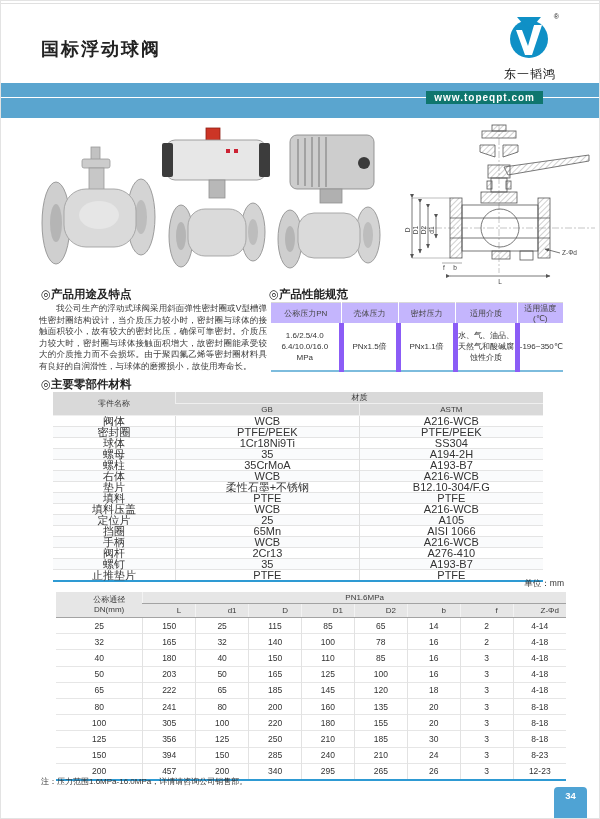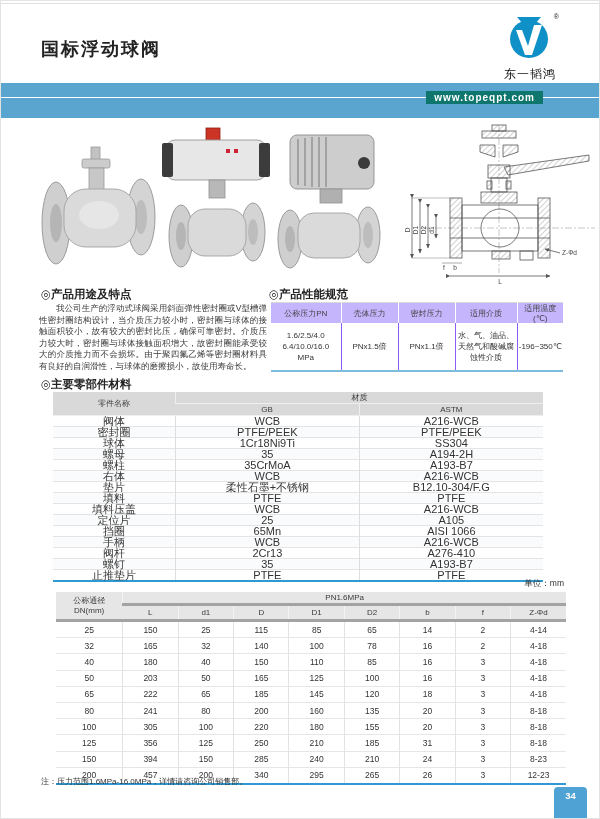--- a/index.html
+++ b/index.html
@@ -32,31 +32,31 @@
     position:absolute;left:38px;top:302px;width:228px;font-size:8.5px;line-height:11.6px;
     color:#3a3a3a;text-align:justify;text-indent:2em;margin:0;
   }
   
   table{border-collapse:collapse;table-layout:fixed;}
   th,td{font-weight:normal;text-align:center;vertical-align:middle;padding:0;}
   
   .perf{position:absolute;left:270px;top:301px;width:292px;border-top:1px solid #d9d9d9;border-bottom:2px solid #7dbcdd;}
   .perf th{background:#c4b5fd;font-size:8px;color:#444;height:13px;border-left:1px solid #fff;}
   .perf th:first-child{border-left:none;}
-  .perf td{font-size:8px;color:#333;height:47px;white-space:pre-line;border-left:1px solid #8b5cf6;line-height:11px;}
+  .perf td{font-size:8px;color:#333;height:47px;white-space:pre-line;border-left:5px solid #8b5cf6;line-height:11px;}
   .perf td:first-child{border-left:none;}
   
   .mat{position:absolute;left:52px;top:391px;width:490px;border-bottom:2px solid #2e9ad3;}
   .mat th{background:#d9d9d9;font-size:8px;color:#3a3a3a;height:11px;border-left:1px solid #efefef;border-bottom:1px solid #efefef;}
   .mat td{font-size:11px;color:#333;height:10px;border-left:1px solid #dedede;border-top:1px solid #e4e4e4;line-height:10px;margin-top:6px;}
   .mat td:first-child,.mat th:first-child{border-left:none;}
   .mat tbody tr:nth-child(even) td{background:#fafbfc;}
   
   .dim{position:absolute;left:55px;top:591px;width:510px;border-bottom:2px solid #2e9ad3;}
-  .dim th{background:#e6e6e6;font-size:8px;color:#3a3a3a;border-left:1px solid #f3f3f3;border-bottom:3px solid #a3a3a3;}
+  .dim th{background:#e6e6e6;font-size:8px;color:#3a3a3a;border-left:1px solid #f3f3f3;border-bottom:1px solid #a3a3a3;padding-left:20px;}
   .dim th.dn{width:13%;white-space:pre-line;line-height:10px;}
   .dim th.grp{height:11px;}
   .dim thead tr:last-child th{height:13px;}
   .dim td{font-size:8.5px;color:#333;height:15.2px;border-left:1px solid #e2e2e2;border-top:1px solid #e6e6e6;}
   .dim td:first-child,.dim th:first-child{border-left:none;}
   .unit{position:absolute;right:35px;top:577px;font-size:8.5px;color:#333;}
   
   .note{position:absolute;left:40px;top:767px;font-size:8px;color:#333;margin-top:8px;}
   .page-badge{
     position:absolute;left:553px;top:786px;width:33px;height:35px;background:#4fa3d4;
@@ -419,21 +419,21 @@
           <td>3</td>
           <td>8-18</td>
         </tr>
         <tr>
           <td>125</td>
           <td>356</td>
           <td>125</td>
           <td>250</td>
           <td>210</td>
           <td>185</td>
-          <td>31</td>
+          <td>30</td>
           <td>3</td>
           <td>8-18</td>
         </tr>
         <tr>
           <td>150</td>
           <td>394</td>
           <td>150</td>
           <td>285</td>
           <td>240</td>
           <td>210</td>

